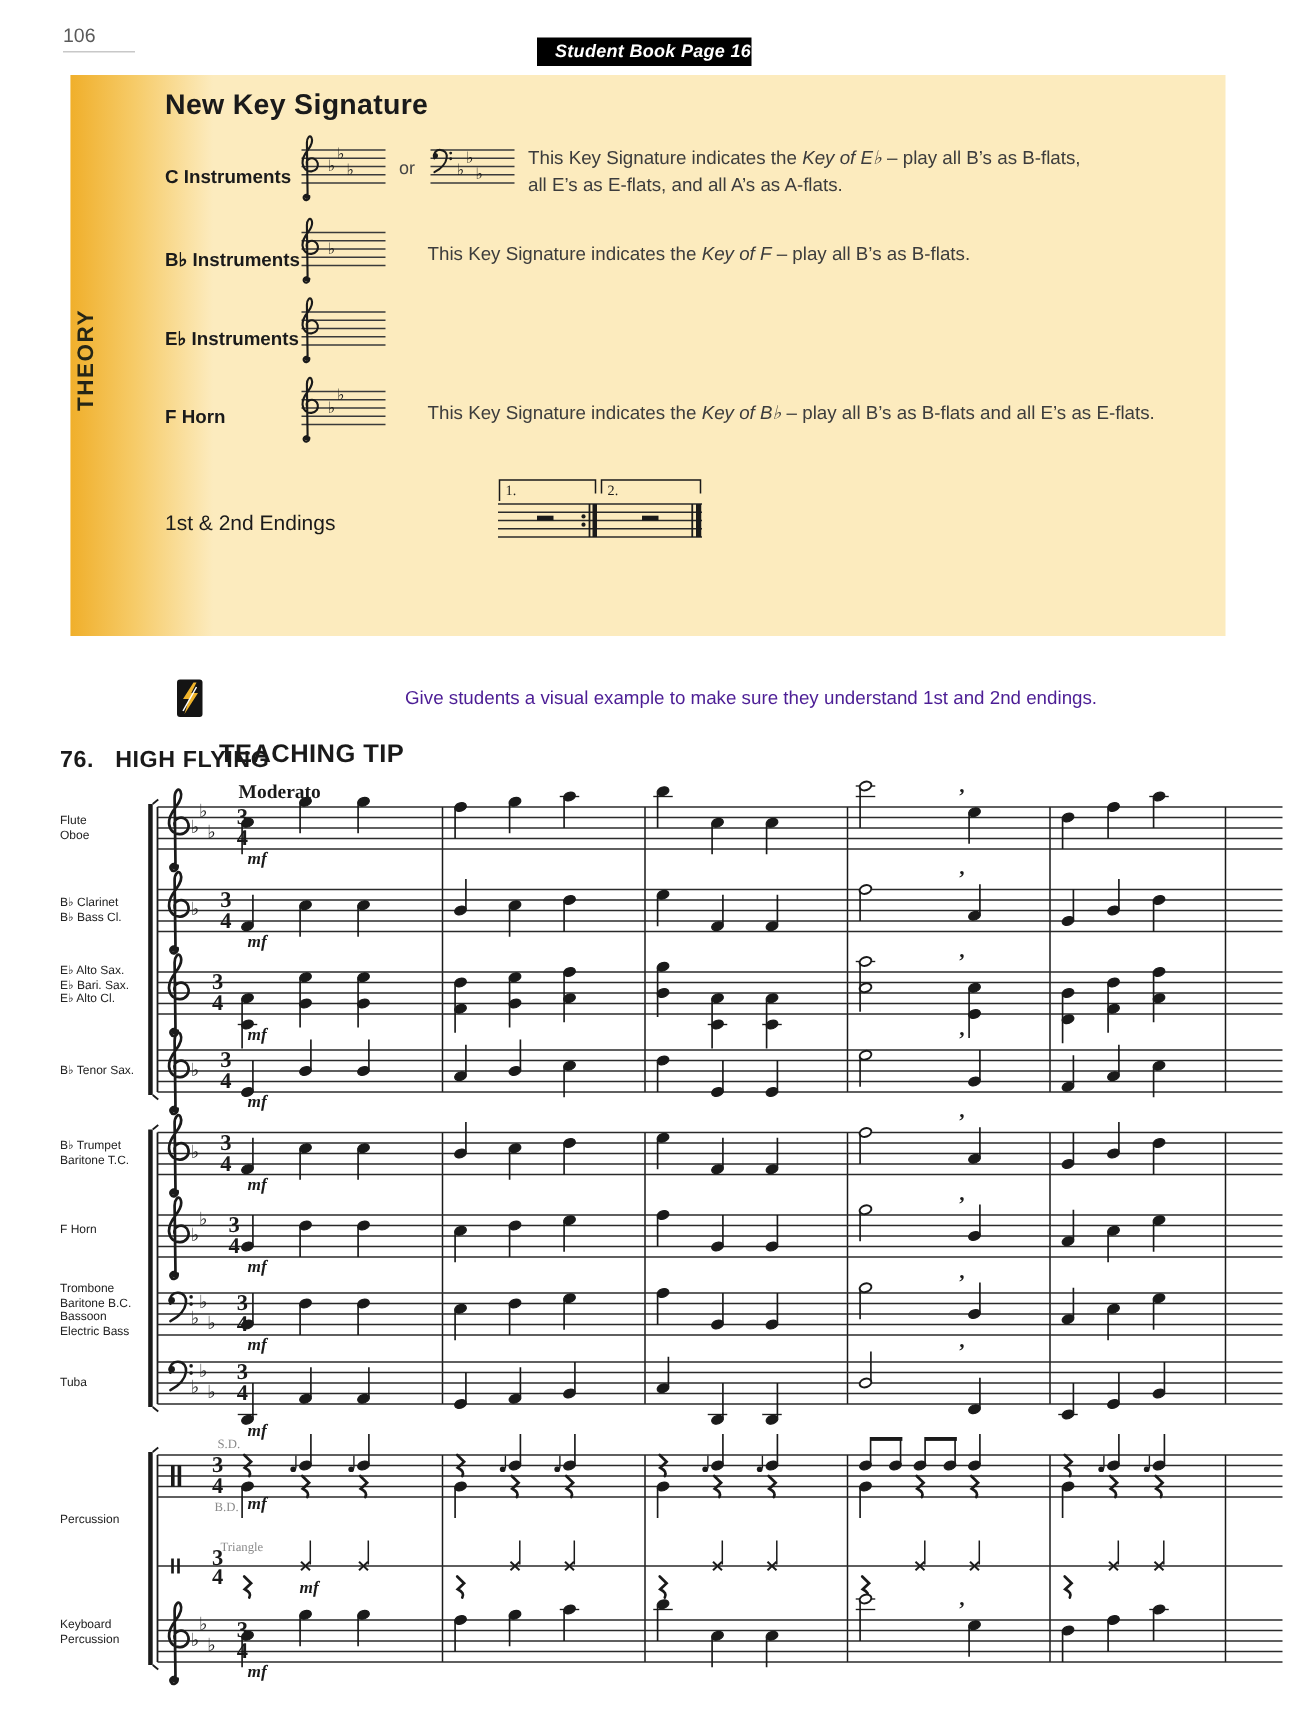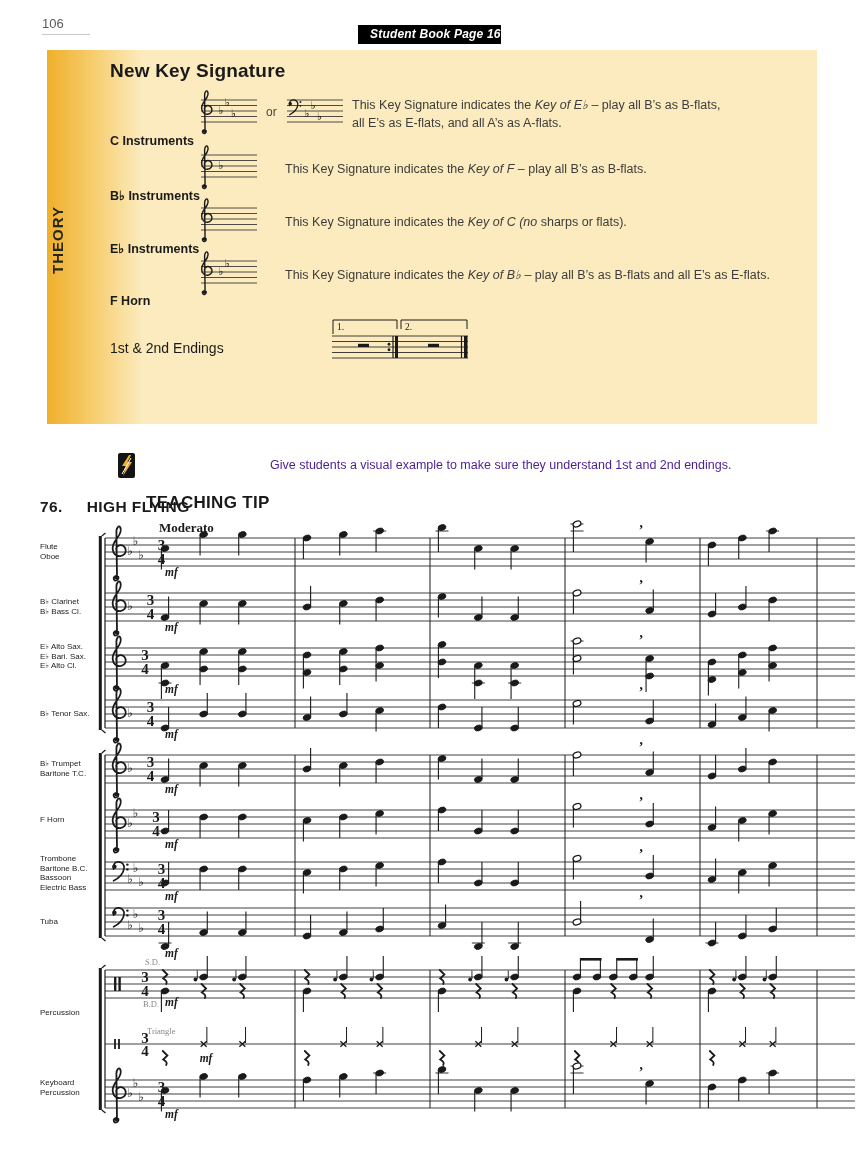--- a/index.html
+++ b/index.html
@@ -9,31 +9,31 @@
   .pagenum{left:42px;top:16px;font-size:13px;color:#5a5a5a;width:48px;border-bottom:1px solid #c8c8c8;padding-bottom:3px;}
   .badge{left:358px;top:25px;background:#000000;color:#fff;font-size:12px;font-weight:bold;
          font-style:italic;padding:2px 0 3px 12px;letter-spacing:.2px;}
   .theory-box{left:47px;top:50px;width:770px;height:374px;background:#FCEBBE;}
   .theory-grad{position:absolute;left:0;top:0;width:95px;height:100%;
          background:linear-gradient(90deg,#F0AF2B 0%,#F6CB68 45%,#FCEBBE 100%);}
   .theory-tab{position:absolute;left:2px;top:140px;height:100px;width:24px;
          writing-mode:vertical-rl;transform:rotate(180deg);font-weight:bold;font-size:15px;
          color:#262616;letter-spacing:1px;text-align:center;}
   .t-title{left:63px;top:10px;font-size:19px;font-weight:bold;letter-spacing:.2px;}
-  .row-label{font-size:12.5px;font-weight:bold;margin-top:23px;}
+  .row-label{font-size:12.5px;font-weight:bold;}
   .row-text{font-size:12.5px;color:#3c3c3c;line-height:18px;}
   .row-text .i{font-style:italic;}
   .or-label{font-size:12px;color:#444;}
   .endings-title{left:63px;top:290px;font-size:14px;font-weight:normal;text-align:center;}
   .endings-body{left:63px;top:327px;font-size:12.5px;color:#3c3c3c;line-height:17px;}
   .tip-icon{left:118px;top:452px;}
   .tip-label{left:146px;top:457px;font-size:17px;font-weight:bold;letter-spacing:.3px;margin-top:36px;}
   .tip-text{left:270px;top:458px;font-size:12.5px;color:#4c1d95;}
   .score-title{left:40px;top:498px;font-size:15.5px;font-weight:bold;letter-spacing:.4px;}
-  .score-title .num{margin-right:24px;}
+  .score-title .num{margin-right:14px;}
   .labels-col{left:36px;top:520px;width:64px;height:632px;}
   .ilabel{position:absolute;left:4px;width:64px;font-size:8px;line-height:9.5px;color:#222;}
   .score-svg{left:98px;top:520px;}
   svg text{font-family:"Liberation Serif",serif;}
 </style>
 </head>
 <body>
 
 <div class="page">
 
@@ -99,21 +99,20 @@
         <line x1="4" y1="14" x2="60" y2="14" stroke="#3a3a3a" stroke-width="0.9"></line>
         <line x1="4" y1="19.5" x2="60" y2="19.5" stroke="#3a3a3a" stroke-width="0.9"></line>
         <line x1="4" y1="25" x2="60" y2="25" stroke="#3a3a3a" stroke-width="0.9"></line>
         <line x1="4" y1="30.5" x2="60" y2="30.5" stroke="#3a3a3a" stroke-width="0.9"></line>
         <line x1="4" y1="36" x2="60" y2="36" stroke="#3a3a3a" stroke-width="0.9"></line>
         <g transform="translate(1,3) scale(0.786)">
           <path d="M10.4,53.0 C10.9,56.2 7.1,57.8 5.9,55.3 C4.9,53.2 7.3,51.3 9.0,52.6 L8.4,7.8 C8.35,3.6 11.0,0.8 12.3,3.5 C13.9,6.8 11.7,10.7 9.2,14.0 C5.9,18.3 4.4,21.2 4.7,25.1 C5.0,29.7 8.6,32.5 12.3,32.1 C16.3,31.7 18.3,28.5 17.6,25.3 C16.9,22.1 13.8,20.4 11.2,21.3 C9.0,22.1 7.8,24.2 8.4,26.4" fill="none" stroke="#1a1a1a" stroke-width="1.8" stroke-linecap="round"></path>
           <circle cx="8.2" cy="53.6" r="2" fill="#1a1a1a"></circle>
         </g>
       </svg>
-    <div class="abs row-text" style="left:238px;top:163px"><span>This Key Signature indicates the </span><span class="i">Key of C (no</span><span> sharps or flats).</span></div>
 
     <div class="abs row-label" style="left:63px;top:221px">F Horn</div>
     <svg id="ts3" class="abs" style="left:150px;top:197px" width="64" height="58">
         <line x1="4" y1="14" x2="60" y2="14" stroke="#3a3a3a" stroke-width="0.9"></line>
         <line x1="4" y1="19.5" x2="60" y2="19.5" stroke="#3a3a3a" stroke-width="0.9"></line>
         <line x1="4" y1="25" x2="60" y2="25" stroke="#3a3a3a" stroke-width="0.9"></line>
         <line x1="4" y1="30.5" x2="60" y2="30.5" stroke="#3a3a3a" stroke-width="0.9"></line>
         <line x1="4" y1="36" x2="60" y2="36" stroke="#3a3a3a" stroke-width="0.9"></line>
         <g transform="translate(1,3) scale(0.786)">
           <path d="M10.4,53.0 C10.9,56.2 7.1,57.8 5.9,55.3 C4.9,53.2 7.3,51.3 9.0,52.6 L8.4,7.8 C8.35,3.6 11.0,0.8 12.3,3.5 C13.9,6.8 11.7,10.7 9.2,14.0 C5.9,18.3 4.4,21.2 4.7,25.1 C5.0,29.7 8.6,32.5 12.3,32.1 C16.3,31.7 18.3,28.5 17.6,25.3 C16.9,22.1 13.8,20.4 11.2,21.3 C9.0,22.1 7.8,24.2 8.4,26.4" fill="none" stroke="#1a1a1a" stroke-width="1.8" stroke-linecap="round"></path>

